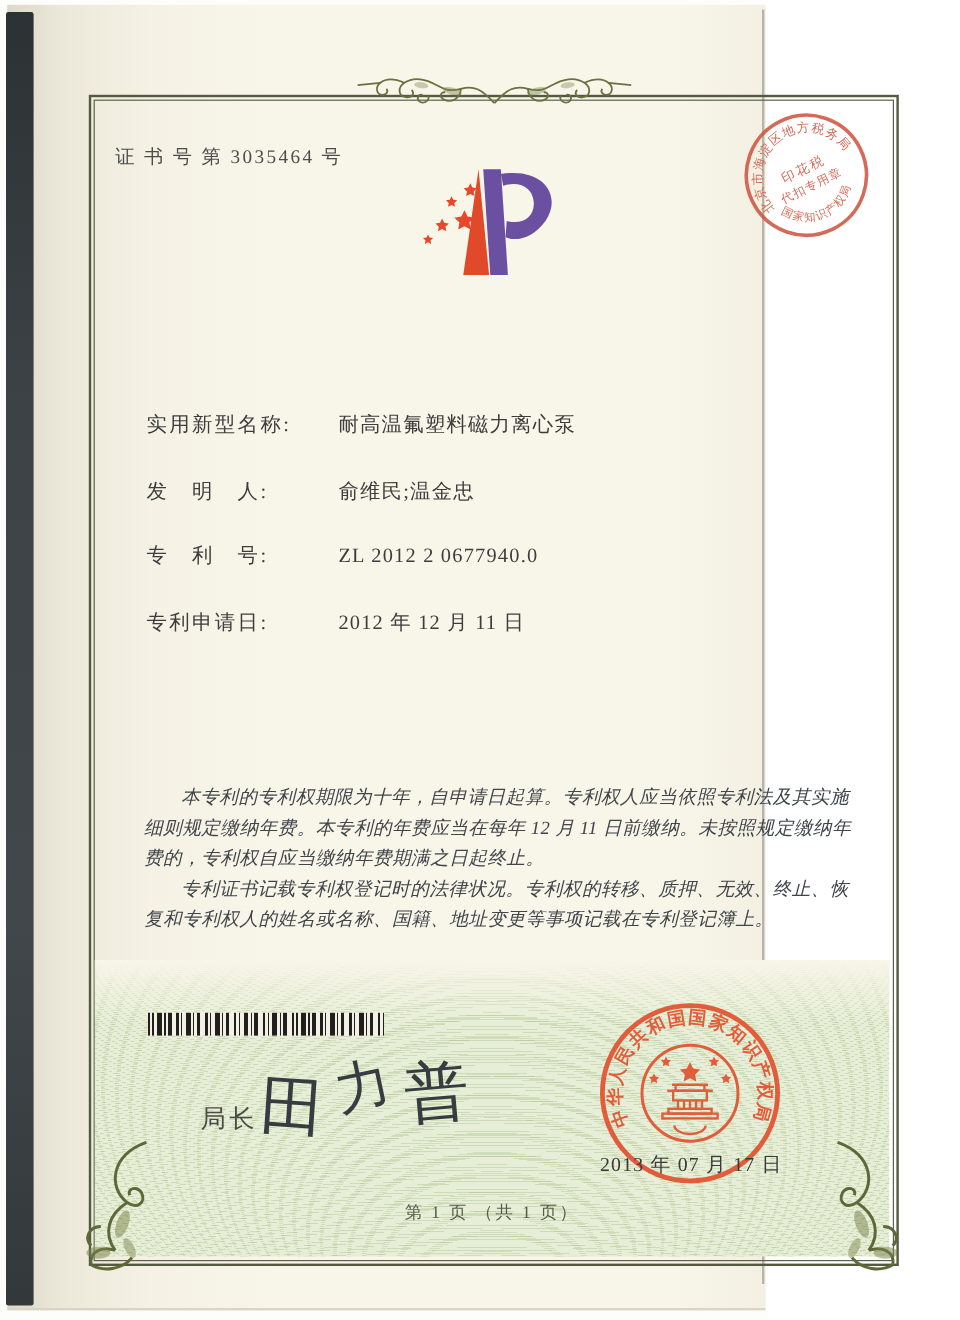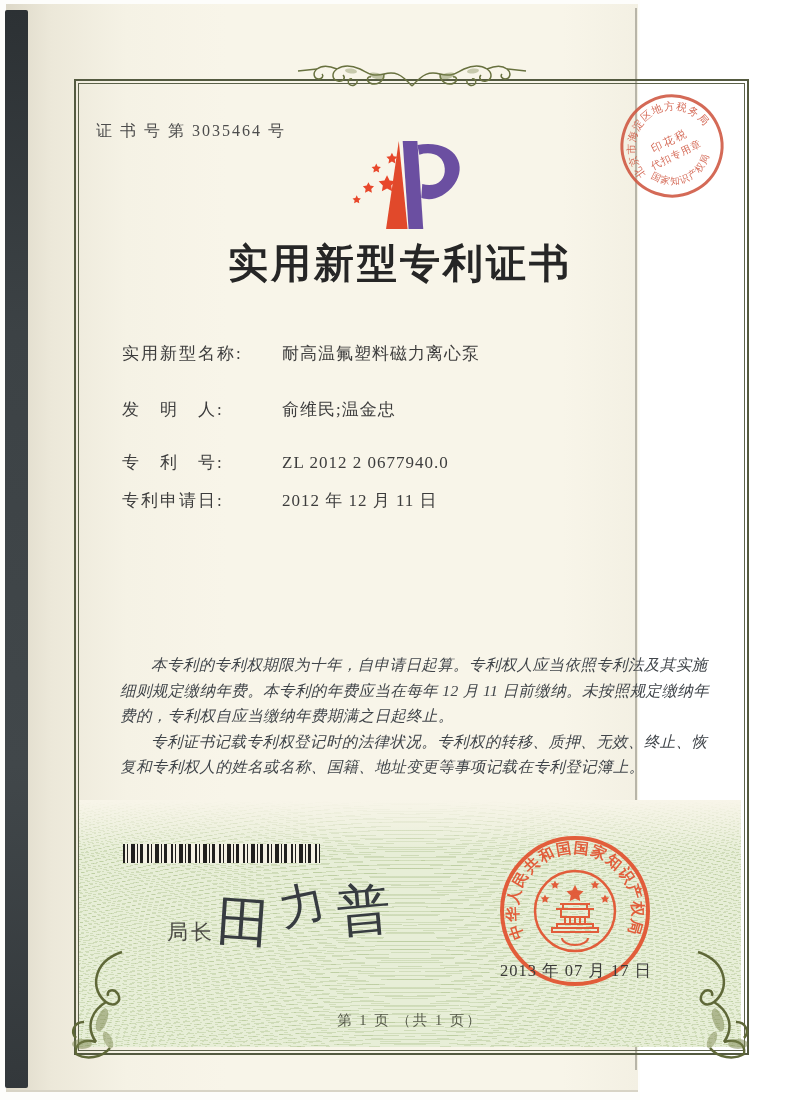--- a/index.html
+++ b/index.html
@@ -31,21 +31,21 @@
   
   .logo{position:absolute;left:343px;top:139px;width:137px;height:98px;}
 
   .title{position:absolute;left:0;top:236px;width:800px;text-align:center;
          font-size:40px;letter-spacing:3px;font-weight:600;color:#262626;}
 
   
   .field{position:absolute;left:122px;font-size:17px;color:#3d3d3d;white-space:nowrap;}
   .field .lab{letter-spacing:2px;display:inline-block;min-width:152px;}
   .field .val{letter-spacing:1px;margin-left:8px;}
-  .f1{top:342px}.f2{top:398px}.f3{top:451px}.f4{top:489px}.f5{top:561px}.f6{top:617px}
+  .f1{top:342px}.f2{top:398px}.f3{top:451px}.f4{top:507px}.f5{top:561px}.f6{top:617px}
 
   
   .paras{position:absolute;left:120px;top:652px;width:598px;
          font-size:15.5px;line-height:25.5px;color:#40454a;font-style:italic;letter-spacing:.4px;}
   .paras p{margin:0;text-indent:2em;}
 
   
   .band{position:absolute;left:79px;top:800px;width:662px;height:247px;
         background:
           repeating-radial-gradient(120% 70% at 50% -40%, rgba(148,174,108,.30) 0 1px, rgba(0,0,0,0) 1px 6px),
@@ -69,21 +69,21 @@
         color:#373c40;font-weight:500;}
   .signature span{display:inline-block;font-size:54px;line-height:1;}
   .sig-c1{transform:rotate(7deg) translateY(6px);}
   .sig-c2{font-size:46px !important;transform:rotate(-9deg) translateY(-8px);}
   .sig-c3{transform:rotate(-2deg);}
 
   .seal{position:absolute;left:419px;top:34px;width:154px;height:154px;opacity:.94;}
   .seal-date{position:absolute;left:412px;top:160px;width:170px;text-align:center;
         font-size:16.5px;letter-spacing:1px;color:#3a3a38;}
 
-  .footer{position:absolute;left:0;top:211px;width:100%;text-align:center;
+  .footer{position:absolute;left:0;top:201px;width:100%;text-align:center;
         font-size:14.5px;letter-spacing:2px;color:#565a4a;}
 
   
   .orn-top{position:absolute;left:297px;top:53px;width:230px;height:50px;}
   .orn-bl{position:absolute;left:56px;top:948px;width:82px;height:112px;}
   .orn-br{position:absolute;left:682px;top:948px;width:82px;height:112px;transform:scaleX(-1);}
 </style>
 </head>
 <body>
 
@@ -134,21 +134,20 @@
     <path d="M76,6 C114,0 128,26 114,46 C104,60 90,64 80,60 L81,46 C95,50 105,42 104,30 C103,16 90,12 78,16 Z" fill="#6b4fa1"></path>
     <g fill="#e8472b">
       <use href="#star" transform="translate(50,20) scale(6)"></use>
       <use href="#star" transform="translate(34,30) scale(5)"></use>
       <use href="#star" transform="translate(45,46) scale(9)"></use>
       <use href="#star" transform="translate(26,50) scale(6)"></use>
       <use href="#star" transform="translate(14,62) scale(4.5)"></use>
     </g>
   </svg>
 
-  <div class="title">实用新型专利证书</div>
 
   <div class="field f1">
     <span class="lab">实用新型名称:</span><span class="val">耐高温氟塑料磁力离心泵</span>
   </div>
   <div class="field f2">
     <span class="lab">发　明　人:</span><span class="val">俞维民;温金忠</span>
   </div>
   <div class="field f3">
     <span class="lab">专　利　号:</span><span class="val">ZL 2012 2 0677940.0</span>
   </div>

